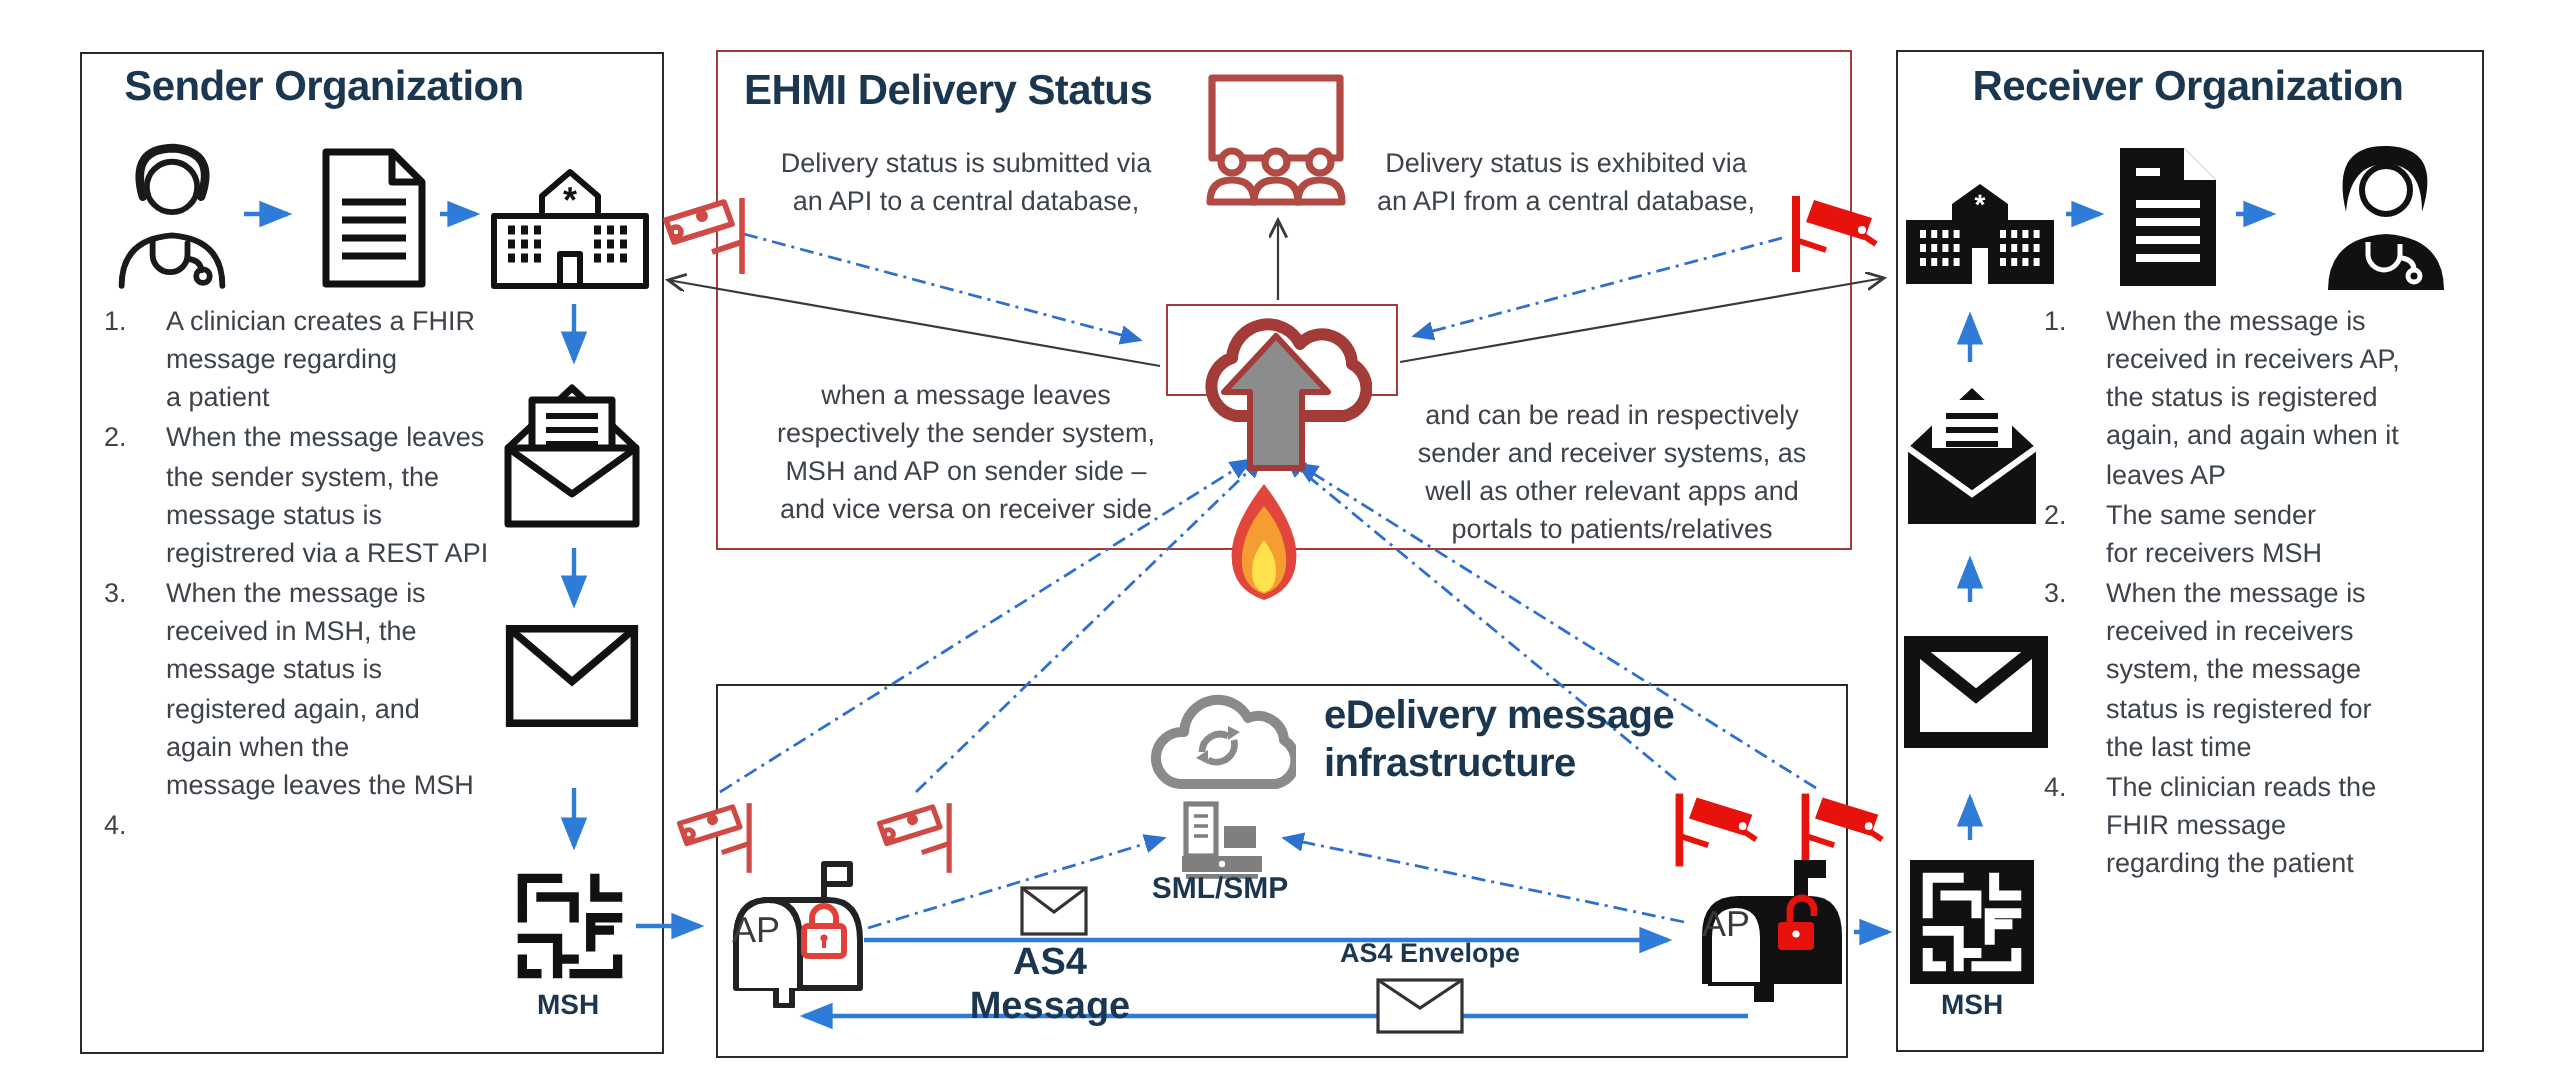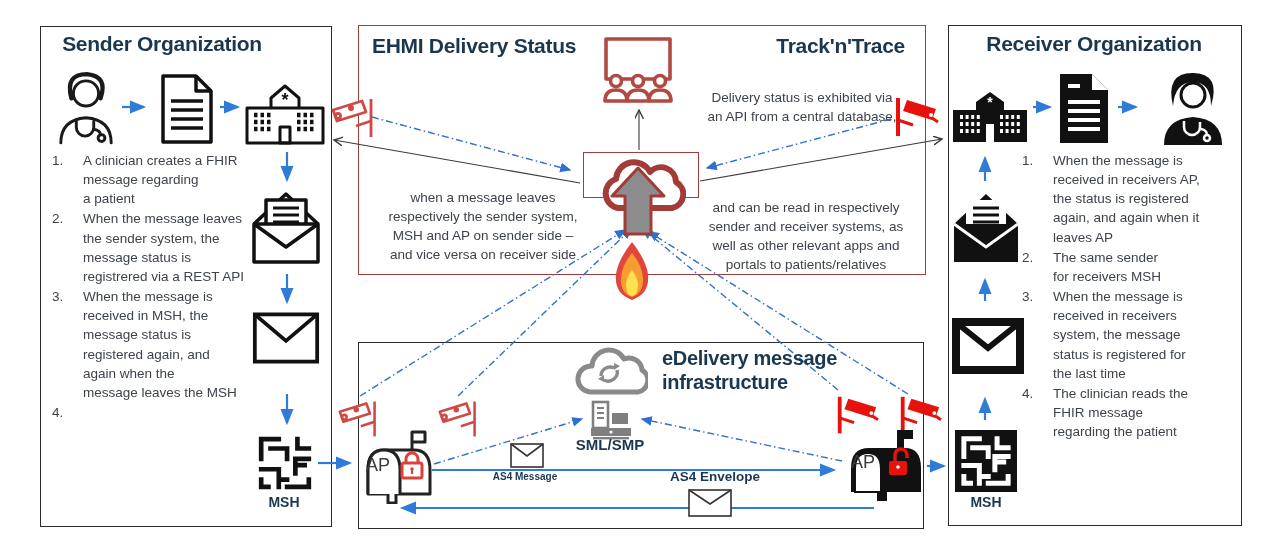--- a/index.html
+++ b/index.html
@@ -165,26 +165,27 @@
   <div class="ic" style="left:256px;top:434px;width:58px;height:58px;">
     <svg viewBox="0 0 56 56">
         <g fill="none" stroke="#111" stroke-width="4.5" stroke-linecap="square">
       <path d="M5,24 V5 H22 M14,14 H30 V24 M40,5 V14 H51 M51,24 H38 V38 M5,34 H22 V51 M5,44 V51 H12 M22,34 V44 H30 M30,51 H51 V44 M40,30 H47"></path>
     </g>
       </svg>
   </div>
   <div class="lbl" style="left:250px;top:494px;width:68px;font-size:14px;">MSH</div>
 
   <div class="title" style="left:372px;top:34px;">EHMI Delivery Status</div>
-  <div class="title" style="left:725px;top:34px;width:180px;text-align:right;">Track'n'Trace</div>
+  <div class="para" style="left:366px;top:72px;width:234px;">Delivery status is submitted via
+an API to a central database,</div>
   <div class="para" style="left:356px;top:188px;width:254px;">when a message leaves
 respectively the sender system,
 MSH and AP on sender side –
 and vice versa on receiver side</div>
-  <div class="para" style="left:682px;top:72px;width:240px;margin-top:16px;">Delivery status is exhibited via
+  <div class="para" style="left:663px;top:72px;width:240px;">Delivery status is exhibited via
 an API from a central database,</div>
   <div class="para" style="left:682px;top:198px;width:248px;">and can be read in respectively
 sender and receiver systems, as
 well as other relevant apps and
 portals to patients/relatives</div>
 
   <div class="ic" style="left:596px;top:36px;width:84px;height:68px;">
     <svg viewBox="0 0 84 68">
       <g fill="none" stroke="#b04a42" stroke-width="3.6" stroke-linejoin="round">
         <rect x="10" y="3" width="64" height="40"></rect>
@@ -341,21 +342,21 @@
   </div>
 
   <div class="ic" style="left:510px;top:443px;width:34px;height:25px;">
     <svg viewBox="0 0 34 25">
         <g fill="#fff" stroke="#333" stroke-width="1.6">
       <rect x="1" y="1" width="32" height="23"></rect>
           <path d="M1,1 L17,13 L33,1" fill="none"></path>
     </g>
       </svg>
   </div>
-  <div class="lbl" style="left:466px;top:471px;width:118px;font-size:10px;">AS4 Message</div>
+  <div class="lbl" style="left:466px;top:471px;width:118px;font-size:19px;">AS4 Message</div>
 
   <div class="lbl" style="left:654px;top:469px;width:122px;font-size:13.5px;">AS4 Envelope</div>
   <div class="ic" style="left:688px;top:489px;width:44px;height:28px;">
     <svg viewBox="0 0 44 28">
         <g fill="#fff" stroke="#333" stroke-width="1.6">
       <rect x="1" y="1" width="42" height="26"></rect>
           <path d="M1,1 L22,15 L43,1" fill="none"></path>
     </g>
       </svg>
   </div>

